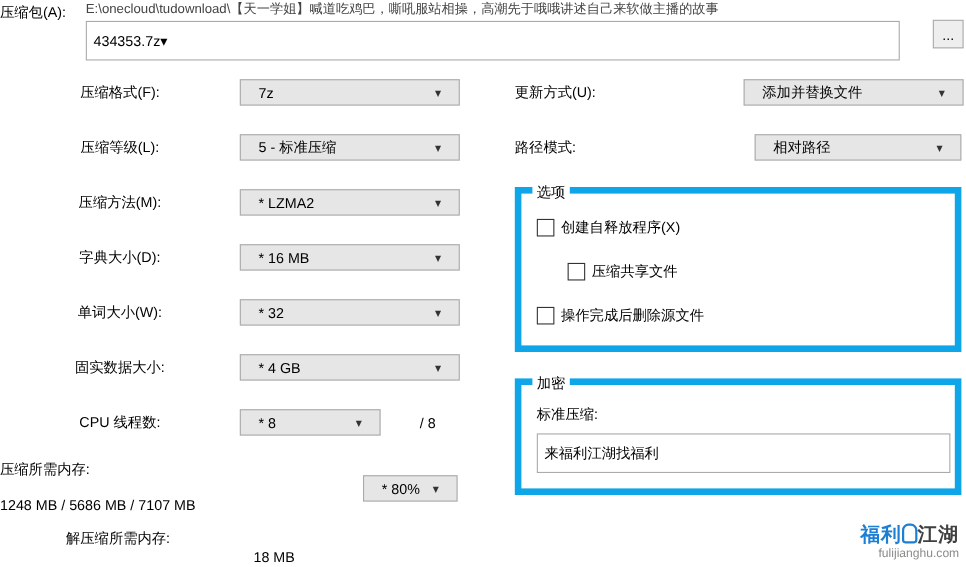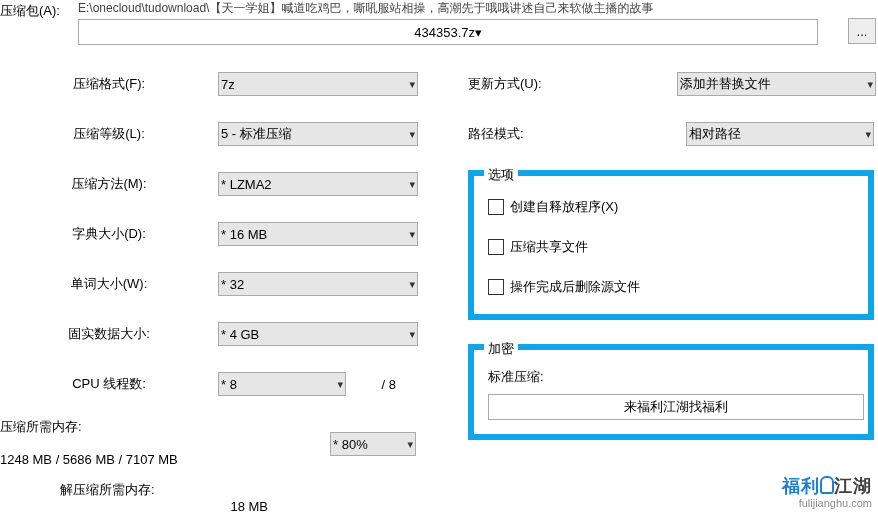--- a/index.html
+++ b/index.html
@@ -13,26 +13,26 @@
     width: 878px;
     height: 515px;
     overflow: hidden;
     position: relative;
   }
   .row { display:flex; align-items:center; }
   .label-col { width: 218px; padding-left:0;text-align:center; }
   .dropdown {
     display:flex; align-items:center; justify-content:space-between;
     border:1px solid #aaa; background:#e6e6e6; height:24px;
-    padding:0 2px; cursor:pointer;
+    padding:0 16px; cursor:pointer;
   }
   .dropdown .arrow { font-size:11px; color:#333; }
   .textinput {
-    border:1px solid #aaa; background:#fff; height:26px;
-    padding:2px 6px; display:flex; align-items:center; justify-content:center;
+    border:1px solid #aaa; background:#fff; height:36px;
+    padding:2px 6px; display:flex; align-items:center; justify-content:flex-start;
   }
   .checkbox {
     display:inline-block; width:16px; height:16px; border:1px solid #333;
     background:#fff; vertical-align:middle; margin-right:6px;
   }
   .fieldset {
     border:6px solid #0ea5e9; position:relative; margin-top:10px;
     padding:18px 10px 14px 14px;
   }
   .fieldset .legend {
@@ -170,21 +170,21 @@
       <span class="arrow">▾</span>
     </div>
   </div>
 
   <div class="fieldset" style="margin-top:24px; width:406px; height:150px;">
     <div class="legend">选项</div>
     <div class="row" style="margin-top:4px;">
       <span class="checkbox"></span>
       <span>创建自释放程序(X)</span>
     </div>
-    <div class="row" style="margin-top:22px;">
+    <div class="row" style="margin-top:22px;margin-left:28px;">
       <span class="checkbox"></span>
       <span>压缩共享文件</span>
     </div>
     <div class="row" style="margin-top:22px;">
       <span class="checkbox"></span>
       <span>操作完成后删除源文件</span>
     </div>
   </div>
 
   <div class="fieldset" style="margin-top:24px; width:406px;">

